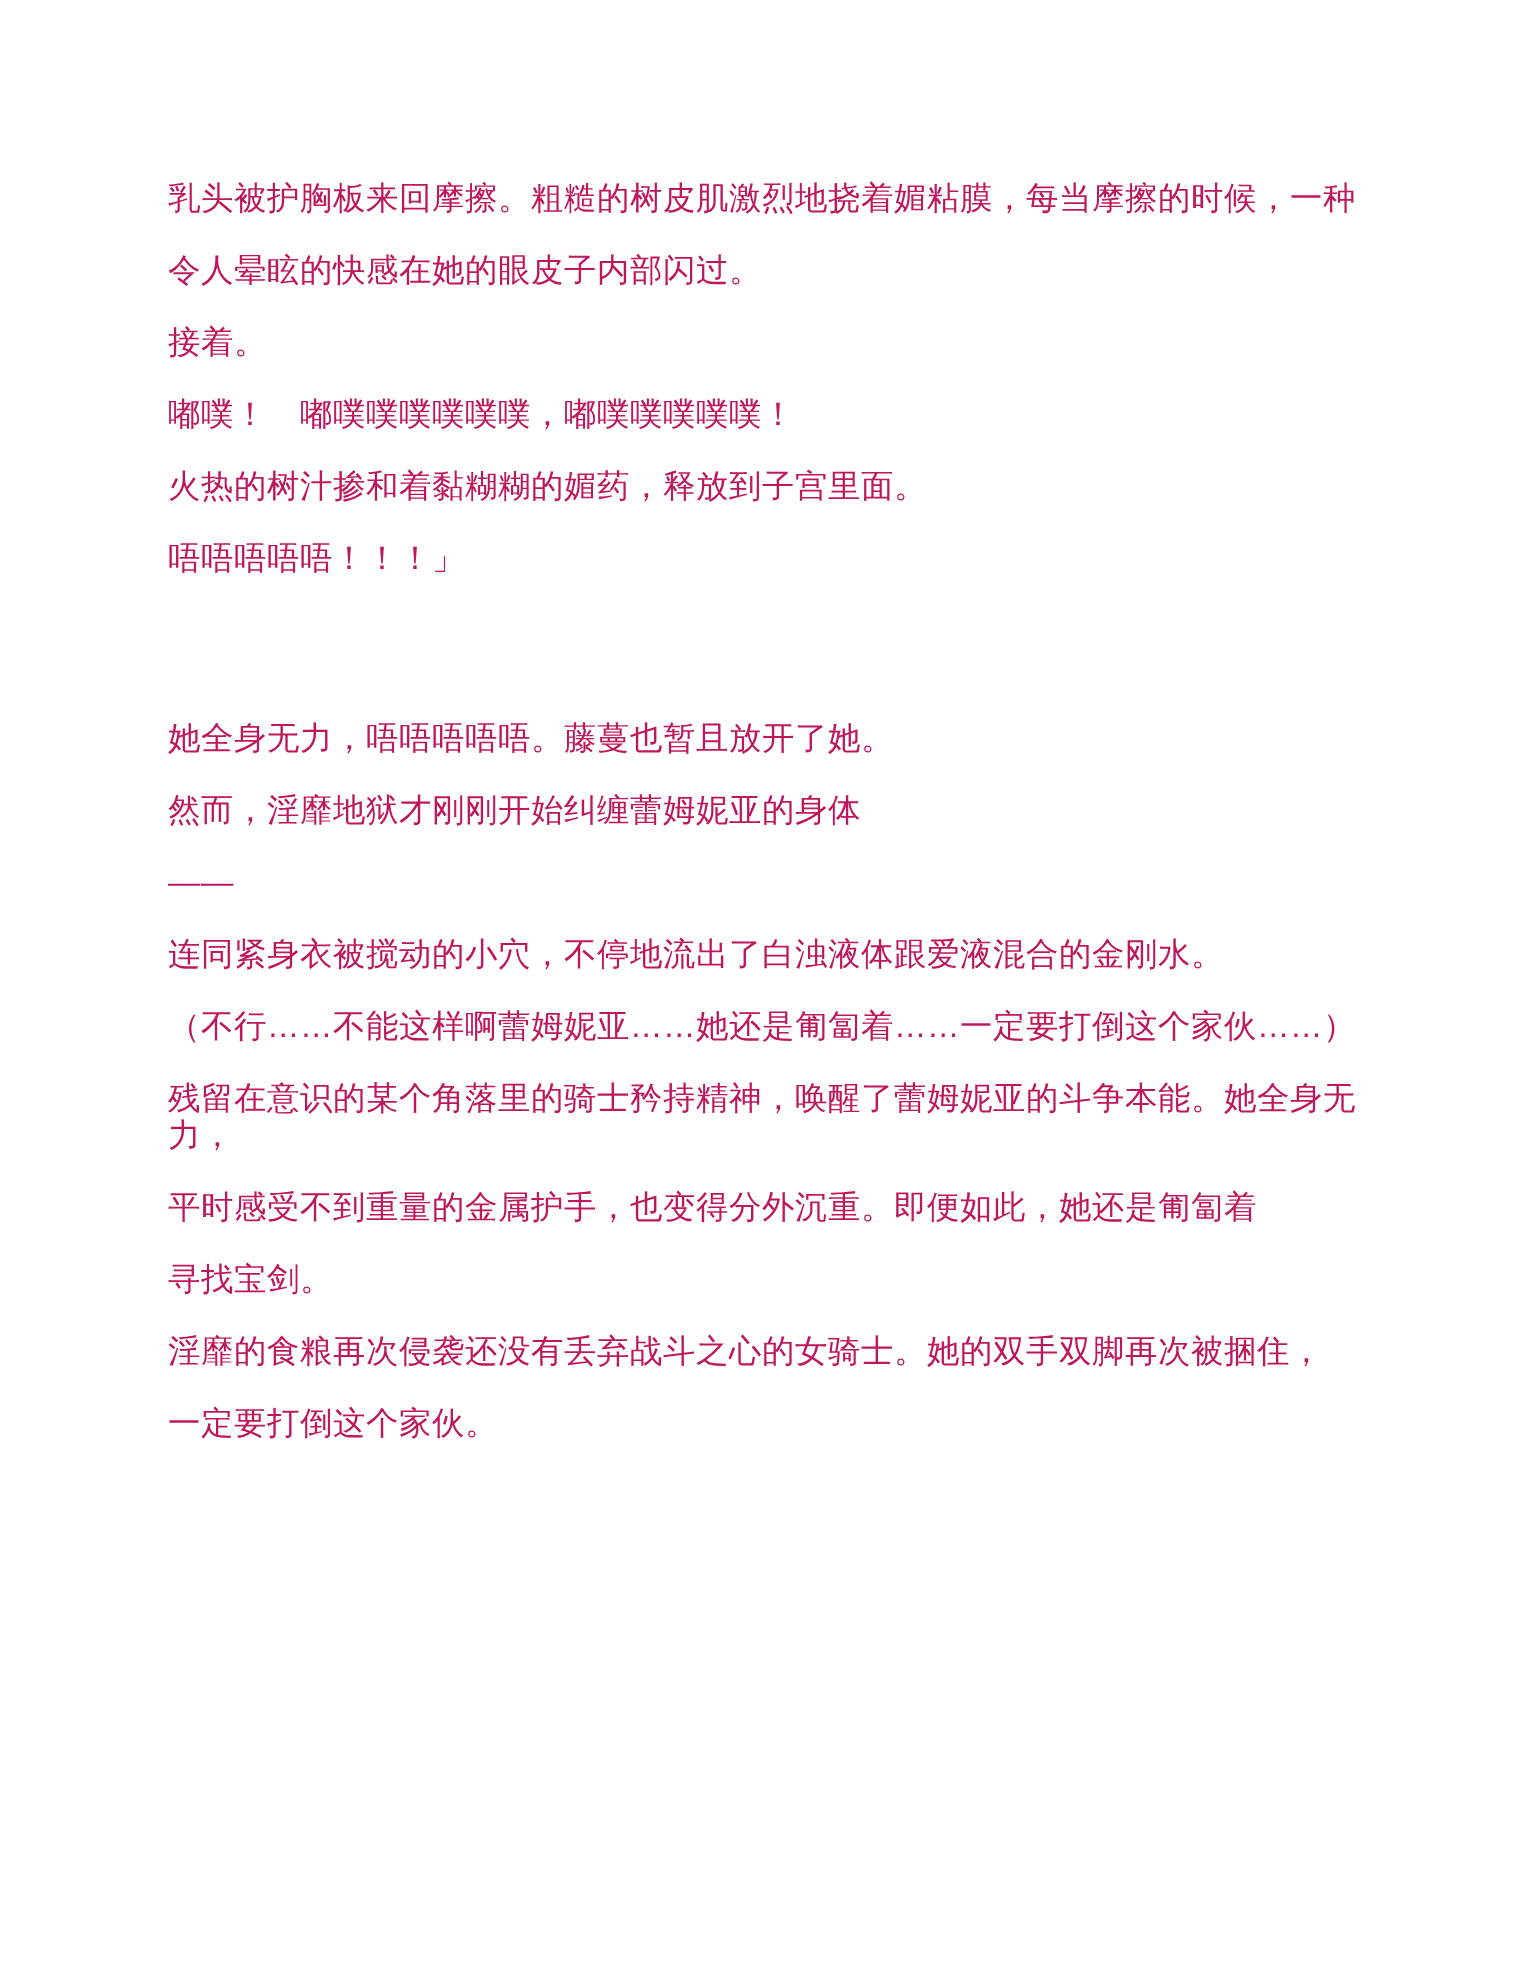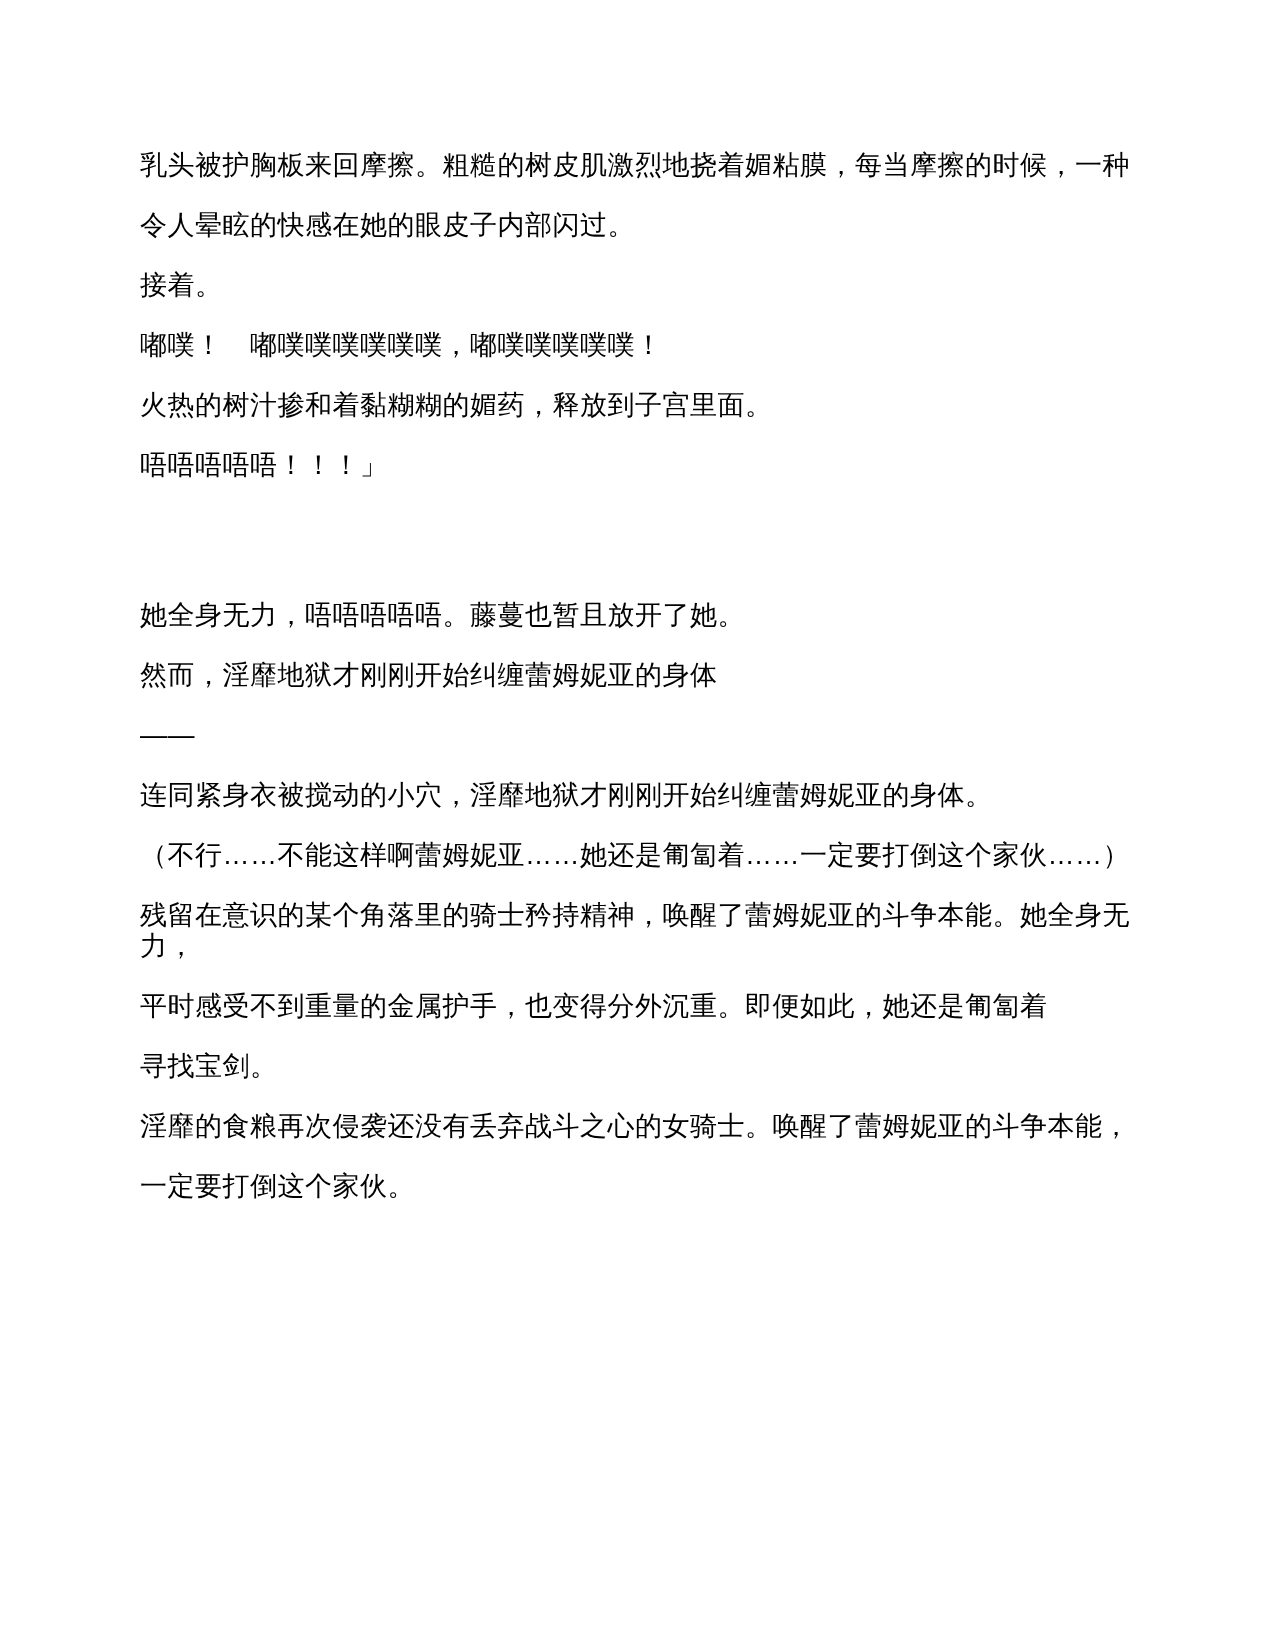--- a/index.html
+++ b/index.html
@@ -13,21 +13,21 @@
     height: 1650px;
     background: #ffffff;
     overflow: hidden;
     font-family: "Liberation Sans", sans-serif;
   }
   .content {
     position: absolute;
     left: 140px;
     top: 150px;
     width: 1000px;
-    color: #000000;
+    color: #be185d;
     font-size: 27px;
     letter-spacing: 0.5px;
   }
   .paragraph {
     margin: 0 0 29px 0;
   }
   .line {
     line-height: 31px;
     white-space: nowrap;
   }
@@ -62,35 +62,35 @@
       <div class="paragraph">
         <div class="line">她全身无力，唔唔唔唔唔。藤蔓也暂且放开了她。</div>
       </div>
       <div class="paragraph">
         <div class="line">然而，淫靡地狱才刚刚开始纠缠蕾姆妮亚的身体</div>
       </div>
       <div class="paragraph">
         <div class="line">——</div>
       </div>
       <div class="paragraph">
-        <div class="line">连同紧身衣被搅动的小穴，淫靡地狱才刚刚开始纠缠蕾姆妮亚的身体。</div>
+        <div class="line">连同紧身衣被搅动的小穴，不停地流出了白浊液体跟爱液混合的金刚水。</div>
       </div>
       <div class="paragraph">
         <div class="line">（不行……不能这样啊蕾姆妮亚……她还是匍匐着……一定要打倒这个家伙……）</div>
       </div>
       <div class="paragraph">
         <div class="line">残留在意识的某个角落里的骑士矜持精神，唤醒了蕾姆妮亚的斗争本能。她全身无</div>
         <div class="line">力，</div>
       </div>
       <div class="paragraph">
         <div class="line">平时感受不到重量的金属护手，也变得分外沉重。即便如此，她还是匍匐着</div>
       </div>
       <div class="paragraph">
         <div class="line">寻找宝剑。</div>
       </div>
       <div class="paragraph">
-        <div class="line">淫靡的食粮再次侵袭还没有丢弃战斗之心的女骑士。唤醒了蕾姆妮亚的斗争本能，</div>
+        <div class="line">淫靡的食粮再次侵袭还没有丢弃战斗之心的女骑士。她的双手双脚再次被捆住，</div>
       </div>
       <div class="paragraph">
         <div class="line">一定要打倒这个家伙。</div>
       </div>
     </div>
 </div>
 
 </body></html>

